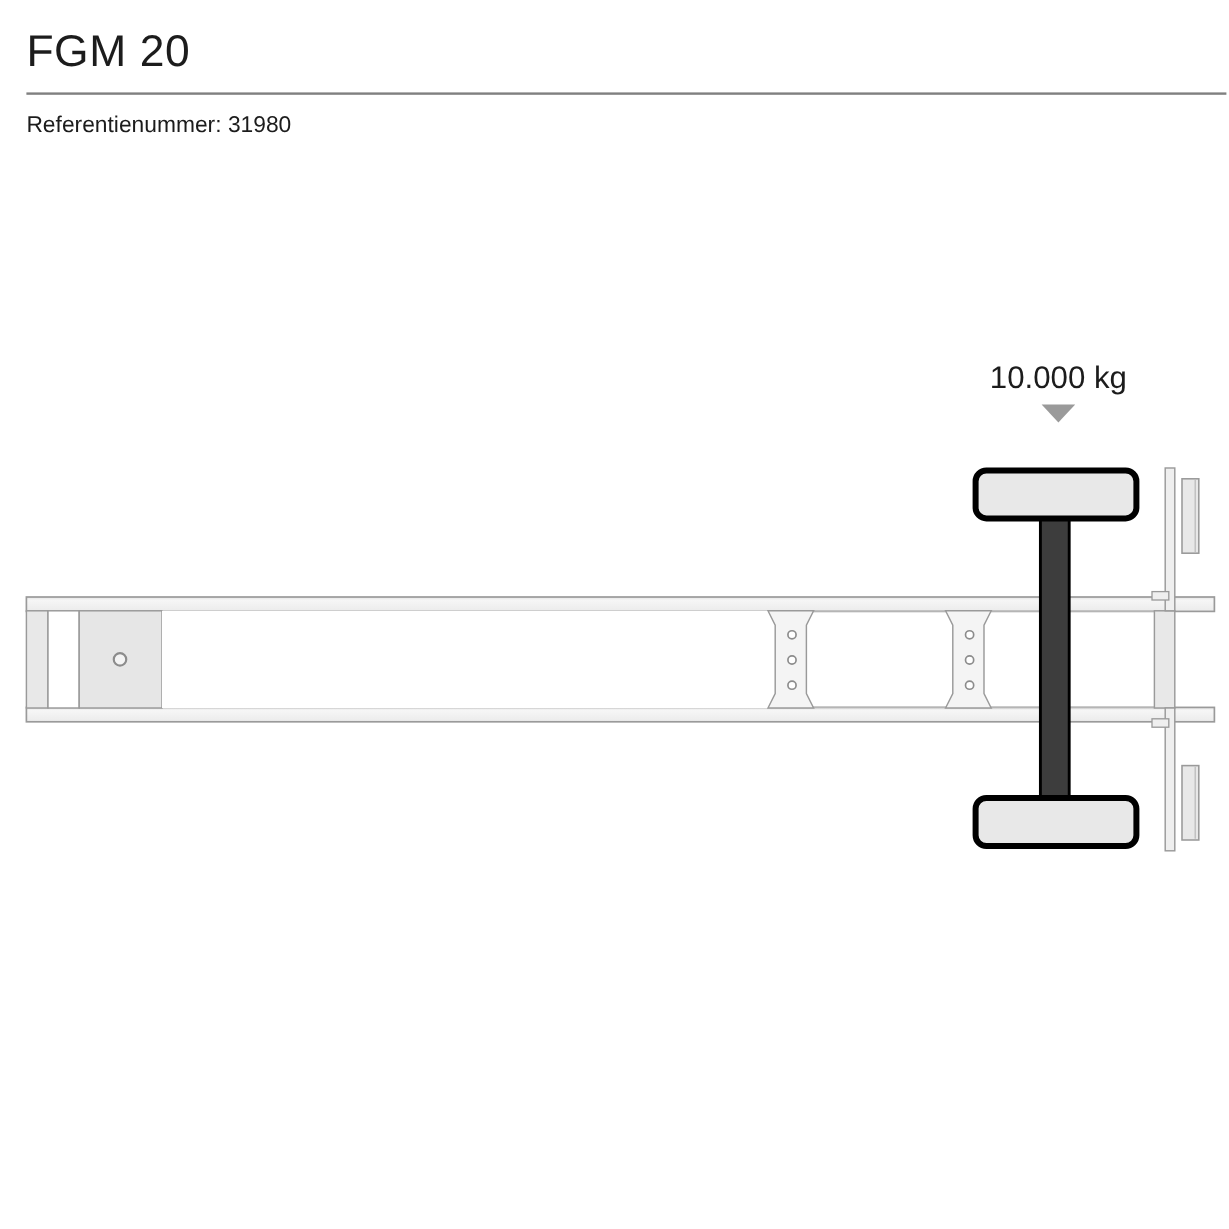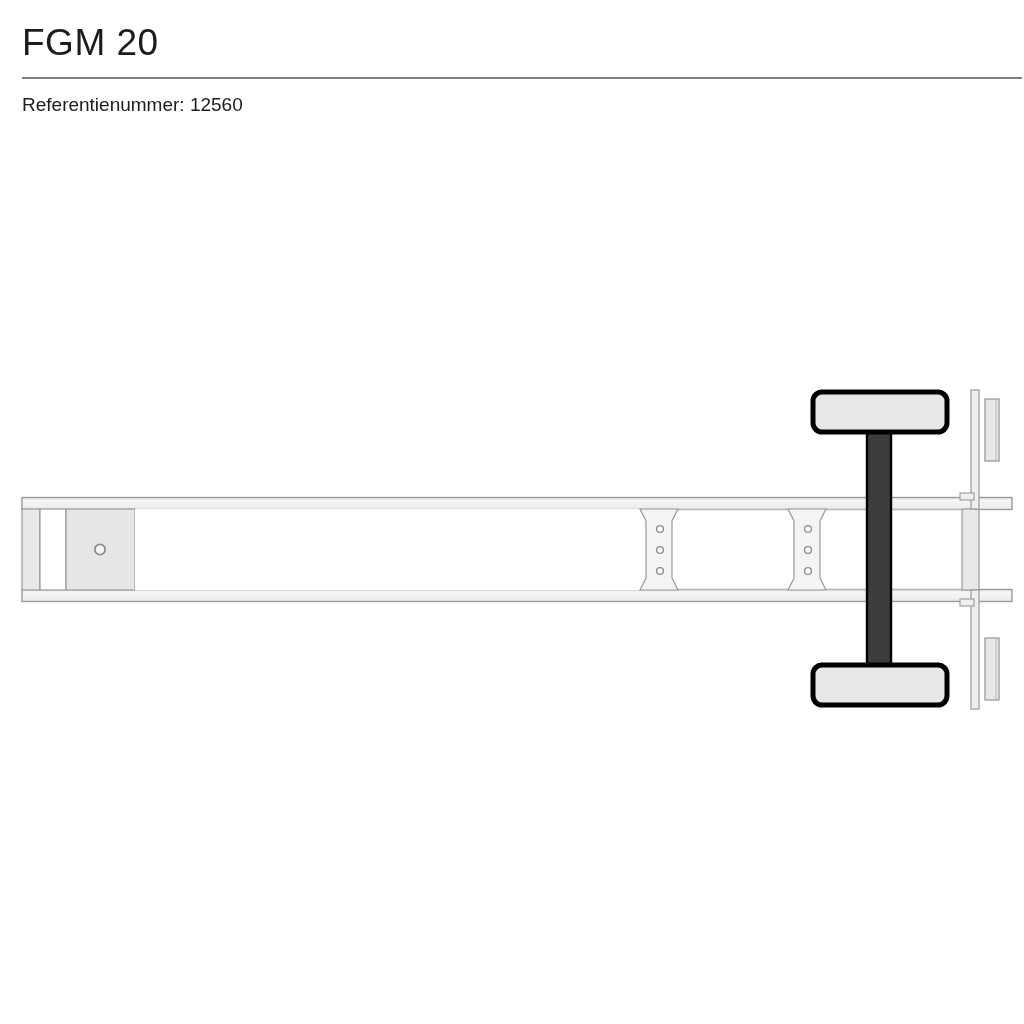--- a/index.html
+++ b/index.html
@@ -93,21 +93,21 @@
   }
 </style>
 </head>
 <body>
 
 <div id="header">
   <div id="page-title">FGM 20</div>
 
   <div id="title-divider"></div>
 
-  <div id="reference-line">Referentienummer: 12560</div>
+  <div id="reference-line">Referentienummer: 31980</div>
 </div>
 
 <div id="diagram">
 
   <svg id="diagram-svg" width="1024" height="1024" viewBox="0 0 1024 1024">
 
     <defs>
 
       <linearGradient id="railGrad" x1="0" y1="0" x2="0" y2="1">
         <stop offset="0%" stop-color="#e3e3e3"></stop>
@@ -181,14 +181,18 @@
 
       <rect x="867" y="425" width="24" height="248" fill="#3d3d3d" stroke="#000000" stroke-width="2.4"></rect>
 
       <rect x="813" y="392" width="134" height="40" rx="9" ry="9" fill="#e8e8e8" stroke="#000000" stroke-width="5"></rect>
 
       <rect x="813" y="665" width="134" height="40" rx="9" ry="9" fill="#e8e8e8" stroke="#000000" stroke-width="5"></rect>
     </g>
 
   </svg>
 
+  <div id="weight-callout">
+    <div id="weight-value">10.000 kg</div>
+    <div id="weight-pointer"></div>
+  </div>
 
 </div>
 
 </body></html>

